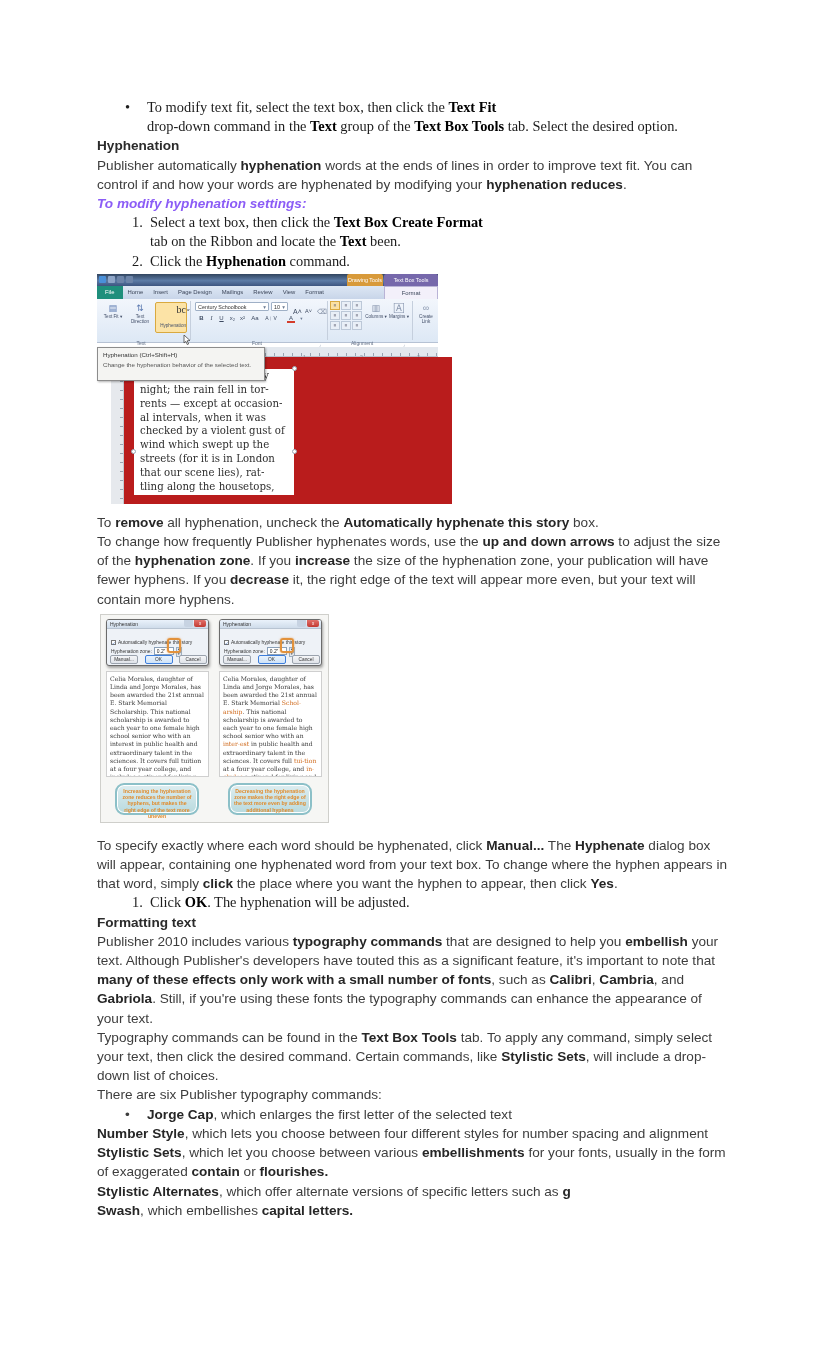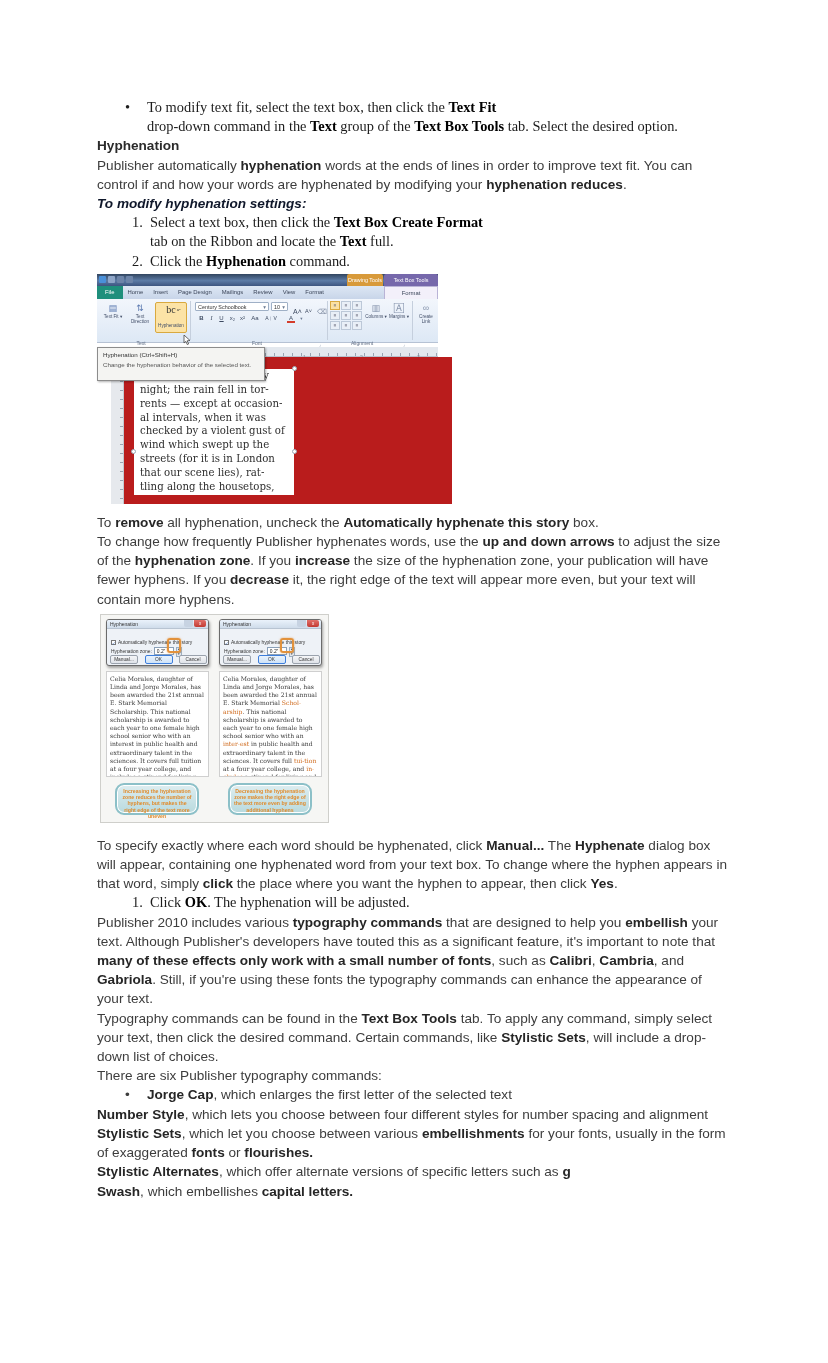--- a/index.html
+++ b/index.html
@@ -6,21 +6,21 @@
   body { width:828px; height:1363px; position:relative; font-family:"Liberation Sans",sans-serif; }
 
   .doc { position:absolute; left:97px; top:98px; width:634px;
          font-size:13.6px; line-height:19.2px; color:#3d3d3d; }
   .doc p { margin:0; }
   .b { font-weight:bold; color:#262626; }
   .hl { color:#cf6b1e; }
   .serifline { font-family:"Liberation Serif",serif; font-size:14.4px; color:#1c1c1c; }
   .serifline .b { color:#000; }
   .heading { font-weight:bold; color:#2b2b2b; }
-  .subhead { font-weight:bold; font-style:italic; color:#0f172a; }
+  .subhead { font-weight:bold; font-style:italic; color:#8b5cf6; }
   .li { display:flex; }
   .li .bul { width:22px; margin-left:28px; flex:none; }
   .li .num { width:18px; margin-left:35px; flex:none; }
   .li .txt { flex:1; }
 
   
   .fig1 { position:relative; width:341px; height:230px; margin:3px 0 9px 0; }
   .fig1 * { box-sizing:border-box; }
   .titlebar { position:absolute; left:0; top:0; width:341px; height:12px;
               background:linear-gradient(#31455f,#5c7ba6 55%,#3d5580); }
@@ -39,21 +39,21 @@
             line-height:13px; background:#f3f0fa; border:1px solid #b9b3d6; border-bottom:none; }
   .ribbonbody { position:absolute; left:0; top:25px; width:341px; height:44px;
             background:linear-gradient(#f2f6fc,#dde8f5); border-bottom:1px solid #b6c2d4; }
   .gdiv { position:absolute; top:2px; width:1px; height:39px; background:#c5cfdd; }
   .glabel { position:absolute; top:35px; font-size:5px; color:#5f6e86; text-align:center; }
   .rbtn { position:absolute; top:3px; text-align:center; font-size:4.6px; color:#44506a;
           line-height:5.2px; }
   .rbtn .ric { display:block; font-size:9px; line-height:12px; color:#5b79b0; }
   .hyphbtn { position:absolute; left:58px; top:3px; width:32px; height:31px;
           background:#fce3a6; border:1px solid #d9a93f; border-radius:2px;
-          text-align:center; font-size:4.6px; color:#44506a; }
+          text-align:right; font-size:4.6px; color:#44506a; }
   .hyphbtn .bc { font-family:"Liberation Serif",serif; font-size:10px; line-height:13px;
           color:#333; display:block; position:relative; }
   .hyphbtn .bc sup { font-size:5px; position:absolute; top:0; margin-left:1px; color:#333; }
   .combo { position:absolute; background:#fff; border:1px solid #9fb0c6; border-radius:1px;
           font-size:5.4px; color:#333; line-height:8px; padding:0 2px; height:9px;
           white-space:nowrap; overflow:hidden; }
   .combo .dd { float:right; color:#6a7a92; }
   .fbt { position:absolute; top:15px; width:9px; height:9px; font-size:6px; line-height:9px;
           text-align:center; color:#3d4a61; }
   .fontA { position:absolute; top:3px; font-size:7px; color:#3d4a61; }
@@ -135,21 +135,21 @@
     <span class="bul">•</span>
     <span class="txt"><span>To modify text fit, select the text box, then click the </span><span class="b">Text Fit</span><br><span> drop-down command</span><span> in the </span><span class="b">Text</span><span> group of the </span><span class="b">Text Box Tools</span><span> tab. Select the desired option.</span></span>
   </div>
 
   <p class="heading">Hyphenation</p>
   <p><span>Publisher automatically </span><span class="b">hyphenation</span><span> words at the ends of lines in order to improve text fit. You can control if and how your words are hyphenated by modifying your </span><span class="b">hyphenation reduces</span><span>.</span></p>
   <p class="subhead">To modify hyphenation settings:</p>
 
   <div class="li serifline">
     <span class="num">1.</span>
-    <span class="txt"><span>Select a text box, then click the </span><span class="b">Text Box Create Format</span><br><span> tab on the Ribbon and</span><span> locate the </span><span class="b">Text</span><span> full.</span></span>
+    <span class="txt"><span>Select a text box, then click the </span><span class="b">Text Box Create Format</span><br><span> tab on the Ribbon and</span><span> locate the </span><span class="b">Text</span><span> been.</span></span>
   </div>
   <div class="li serifline">
     <span class="num">2.</span>
     <span class="txt"><span>Click the </span><span class="b">Hyphenation</span><span> command.</span></span>
   </div>
 
   <div class="fig1">
     <div class="titlebar">
       <span class="qat">
         <i style="background:#4a90d9;"></i>
@@ -339,27 +339,28 @@
       <div class="callout">Decreasing the hyphenation zone makes the right edge of the text more even by adding additional hyphens</div>
     </div>
   </div>
 
   <p><span>To specify exactly where each word should be hyphenated, click </span><span class="b">Manual...</span><span> The </span><span class="b">Hyphenate</span><span> dialog box will appear, containing one hyphenated word from your text box. To change where the hyphen appears in that word, simply </span><span class="b">click</span><span> the place where you want the hyphen to appear, then click </span><span class="b">Yes</span><span>.</span></p>
   <div class="li serifline">
     <span class="num">1.</span>
     <span class="txt"><span>Click </span><span class="b">OK</span><span>. The hyphenation will be adjusted.</span></span>
   </div>
 
+  <p class="heading">Formatting text</p>
   <p><span>Publisher 2010 includes various </span><span class="b">typography commands</span><span> that are designed to help you </span><span class="b">embellish</span><span> your text. Although Publisher's developers have touted this as a significant feature, it's important to note that </span><span class="b">many of these effects only work with a small number of fonts</span><span>, such as </span><span class="b">Calibri</span><span>, </span><span class="b">Cambria</span><span>, and </span><span class="b">Gabriola</span><span>. Still, if you're using these fonts the typography commands can enhance the appearance of your text.</span></p>
   <p><span>Typography commands can be found in the </span><span class="b">Text Box Tools</span><span> tab. To apply any command, simply select your text, then click the desired command. Certain commands, like </span><span class="b">Stylistic Sets</span><span>, will include a drop-down list of choices.</span></p>
   <p>There are six Publisher typography commands:</p>
 
   <div class="li">
     <span class="bul">•</span>
     <span class="txt"><span class="b">Jorge Cap</span><span>, which enlarges the first letter of the selected text</span></span>
   </div>
 
   <p><span class="b">Number Style</span><span>, which lets you choose between four different styles for number spacing and alignment</span></p>
-  <p><span class="b">Stylistic Sets</span><span>, which let you choose between various </span><span class="b">embellishments</span><span> for your fonts, usually in the form of exaggerated </span><span class="b">fonts</span><span> or </span><span class="b">flourishes.</span></p>
+  <p><span class="b">Stylistic Sets</span><span>, which let you choose between various </span><span class="b">embellishments</span><span> for your fonts, usually in the form of exaggerated </span><span class="b">contain</span><span> or </span><span class="b">flourishes.</span></p>
   <p><span class="b">Stylistic Alternates</span><span>, which offer alternate versions of specific letters such as </span><span class="b">g</span></p>
   <p><span class="b">Swash</span><span>, which embellishes </span><span class="b">capital letters.</span></p>
 
 </div>
 
 </body></html>

